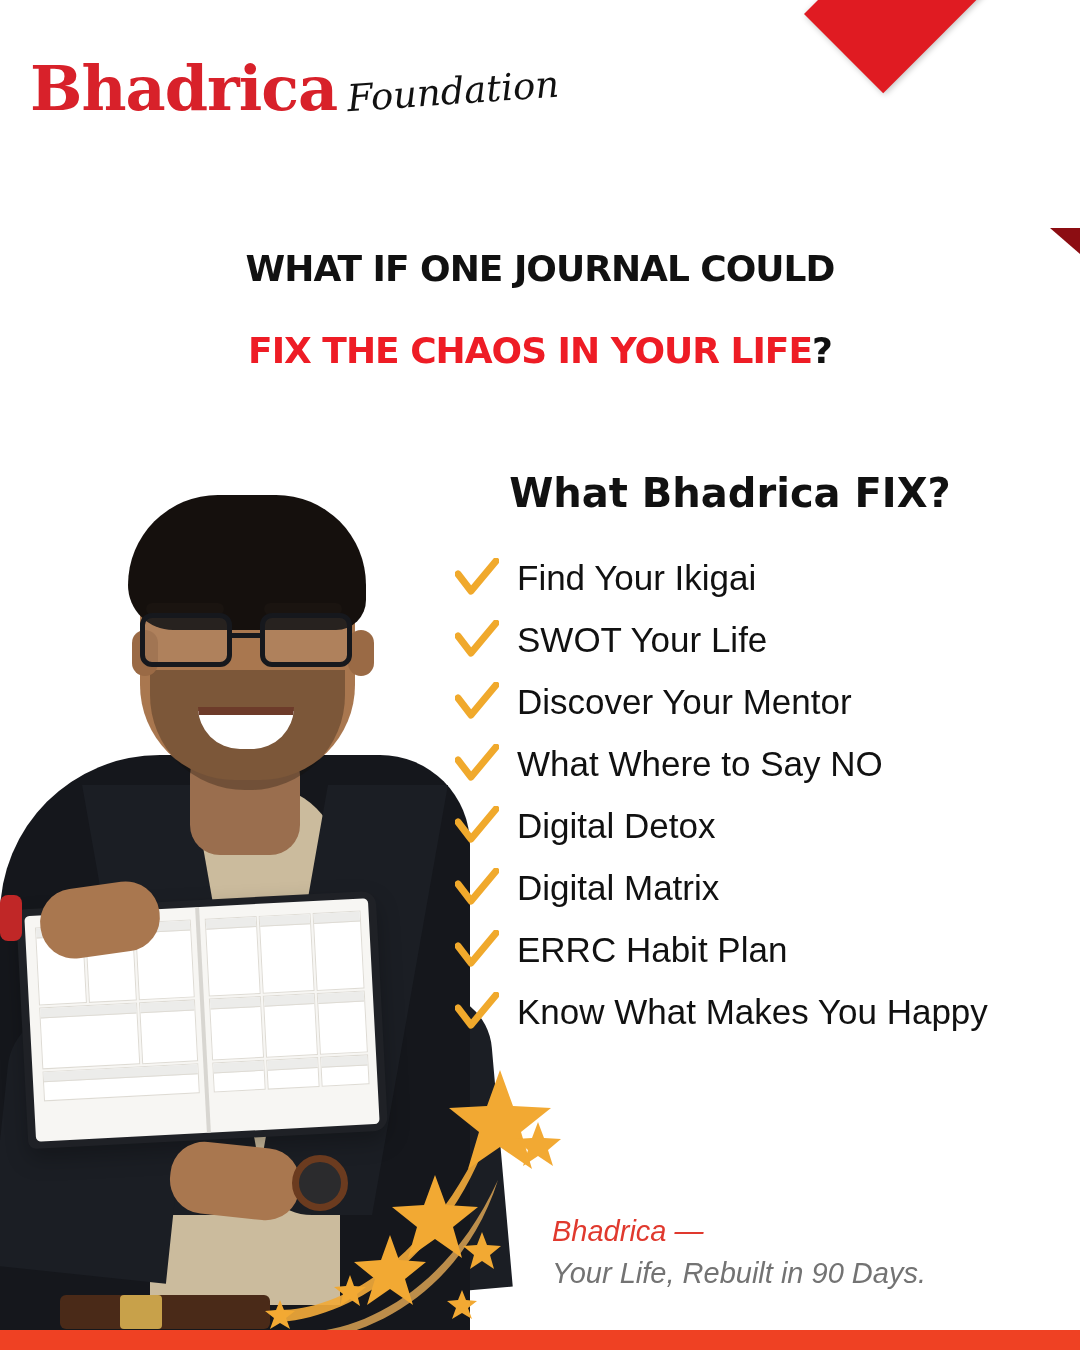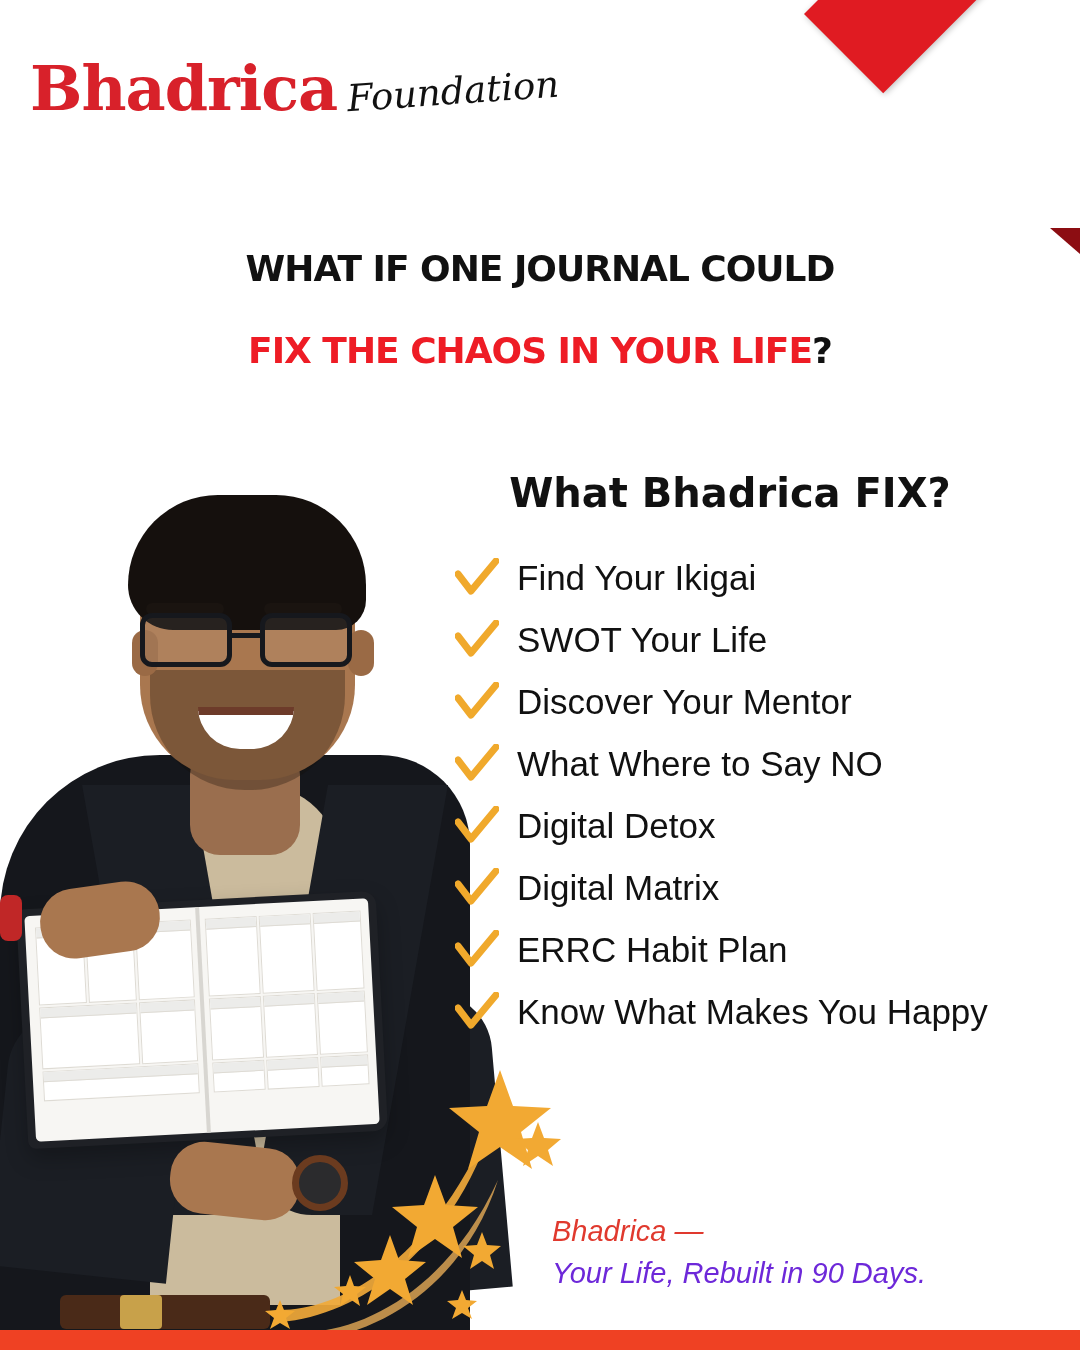--- a/index.html
+++ b/index.html
@@ -169,21 +169,21 @@
     font-family: "Liberation Sans", sans-serif;
     font-style: italic;
     font-size: 29px;
     color: #e0392e;
     line-height: 42px;
   }
   .tagline-line2 {
     font-family: "Liberation Sans", sans-serif;
     font-style: italic;
     font-size: 29px;
-    color: #6d28d9;
+    color: #737373;
     line-height: 42px;
   }
 
   
   .bottom-bar {
     position: absolute;
     left: 0;
     bottom: 0;
     width: 1080px;
     height: 20px;

